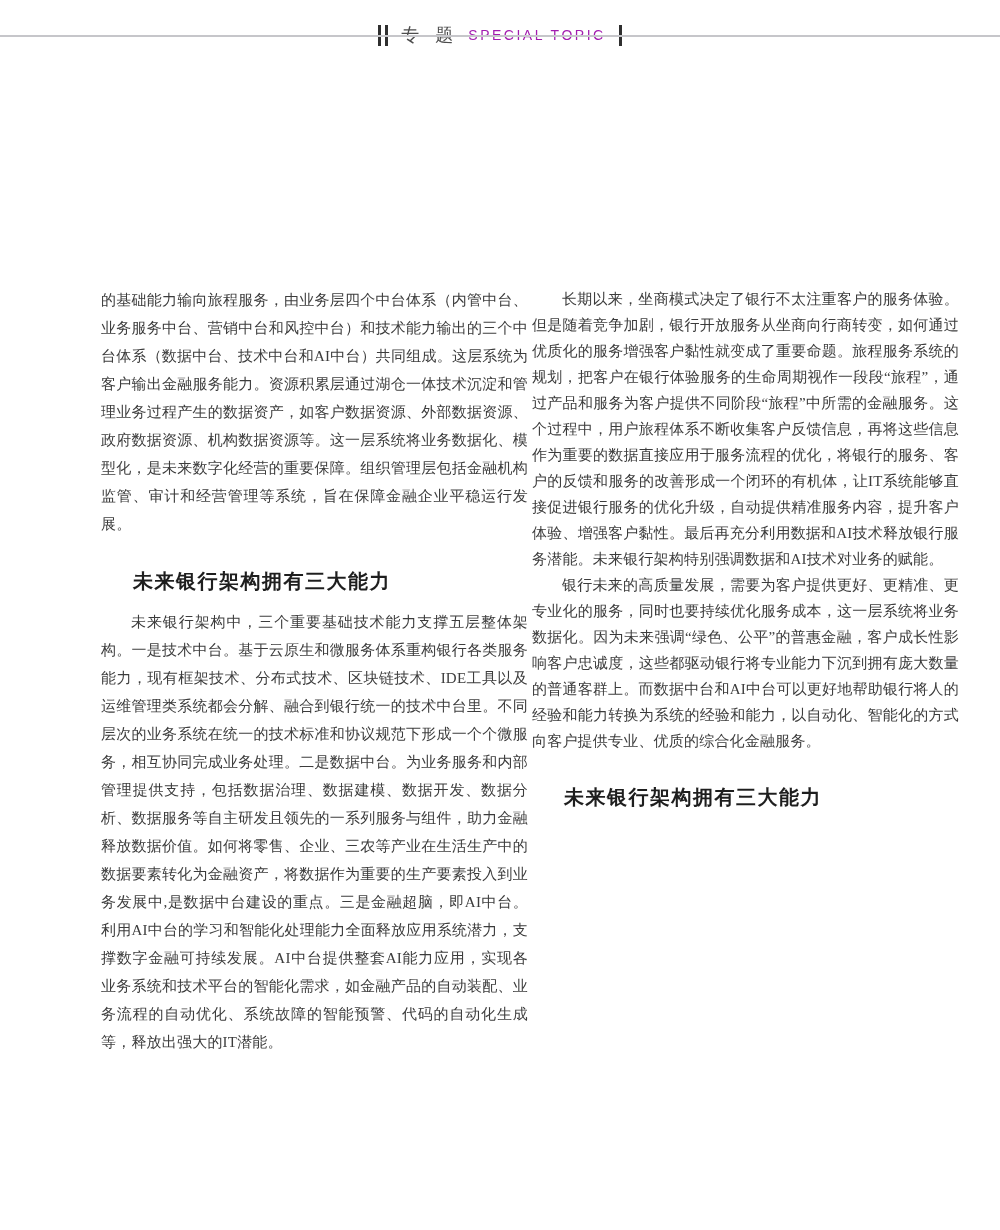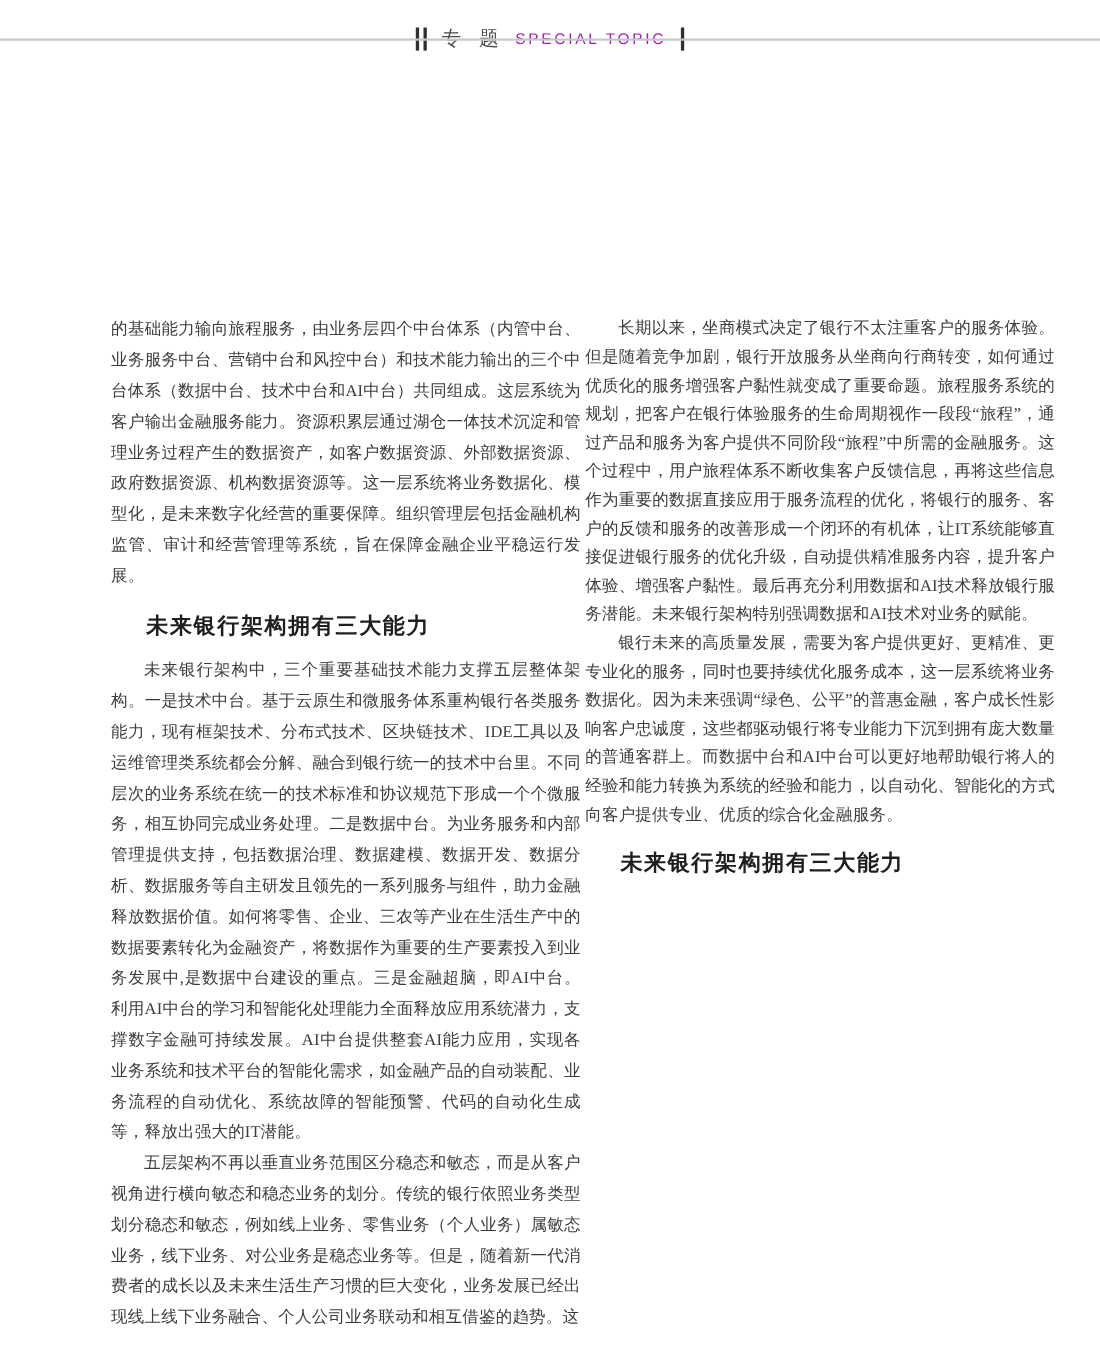--- a/index.html
+++ b/index.html
@@ -29,21 +29,21 @@
   .col {
     position:absolute; top:286px; width:427px;
     text-align:justify; color:#3c3c3c; font-size:15px; letter-spacing:0.2px;
   }
   .col-left  { left:101px; line-height:28px; }
   .col-right { left:532px; line-height:26px; }
   .col p { margin:0; padding:0; }
   .indent { text-indent:2em; }
   .section-heading {
     font-size:20px; font-weight:bold; color:#1e1e1e; letter-spacing:1.5px;
-    margin:16px 0 12px 0; padding-left:32px; line-height:30px; text-align:left;
+    margin:28px 0 12px 0; padding-left:32px; line-height:30px; text-align:left;
   }
   
   .pagebar {
     position:absolute; top:1199px; left:650px; right:0; height:27px;
     background:linear-gradient(to right, rgba(255,255,255,0) 0%, #b2b2b2 55%, #a5a5a5 100%);
   }
   .pagenum {
     position:absolute; top:0; right:30px; height:27px; line-height:27px;
     color:#ffffff; font-size:20px;
     font-family:"Liberation Sans","DejaVu Sans",sans-serif;
@@ -62,21 +62,20 @@
     <span class="topic-cn">专  题</span>
     <span class="topic-en">SPECIAL TOPIC</span>
     <span class="vbar"></span>
   </div>
   <div class="header-rule"></div>
 
   <div class="col col-left">
     <p>的基础能力输向旅程服务，由业务层四个中台体系（内管中台、业务服务中台、营销中台和风控中台）和技术能力输出的三个中台体系（数据中台、技术中台和AI中台）共同组成。这层系统为客户输出金融服务能力。资源积累层通过湖仓一体技术沉淀和管理业务过程产生的数据资产，如客户数据资源、外部数据资源、政府数据资源、机构数据资源等。这一层系统将业务数据化、模型化，是未来数字化经营的重要保障。组织管理层包括金融机构监管、审计和经营管理等系统，旨在保障金融企业平稳运行发展。</p>
     <div class="section-heading">未来银行架构拥有三大能力</div>
     <p class="indent">未来银行架构中，三个重要基础技术能力支撑五层整体架构。一是技术中台。基于云原生和微服务体系重构银行各类服务能力，现有框架技术、分布式技术、区块链技术、IDE工具以及运维管理类系统都会分解、融合到银行统一的技术中台里。不同层次的业务系统在统一的技术标准和协议规范下形成一个个微服务，相互协同完成业务处理。二是数据中台。为业务服务和内部管理提供支持，包括数据治理、数据建模、数据开发、数据分析、数据服务等自主研发且领先的一系列服务与组件，助力金融释放数据价值。如何将零售、企业、三农等产业在生活生产中的数据要素转化为金融资产，将数据作为重要的生产要素投入到业务发展中,是数据中台建设的重点。三是金融超脑，即AI中台。利用AI中台的学习和智能化处理能力全面释放应用系统潜力，支撑数字金融可持续发展。AI中台提供整套AI能力应用，实现各业务系统和技术平台的智能化需求，如金融产品的自动装配、业务流程的自动优化、系统故障的智能预警、代码的自动化生成等，释放出强大的IT潜能。</p>
-    <p class="indent">五层架构不再以垂直业务范围区分稳态和敏态，而是从客户视角进行横向敏态和稳态业务的划分。传统的银行依照业务类型划分稳态和敏态，例如线上业务、零售业务（个人业务）属敏态业务，线下业务、对公业务是稳态业务等。但是，随着新一代消费者的成长以及未来生活生产习惯的巨大变化，业务发展已经出现线上线下业务融合、个人公司业务联动和相互借鉴的趋势。这</p>
   </div>
 
   <div class="col col-right">
     <p class="indent">长期以来，坐商模式决定了银行不太注重客户的服务体验。但是随着竞争加剧，银行开放服务从坐商向行商转变，如何通过优质化的服务增强客户黏性就变成了重要命题。旅程服务系统的规划，把客户在银行体验服务的生命周期视作一段段“旅程”，通过产品和服务为客户提供不同阶段“旅程”中所需的金融服务。这个过程中，用户旅程体系不断收集客户反馈信息，再将这些信息作为重要的数据直接应用于服务流程的优化，将银行的服务、客户的反馈和服务的改善形成一个闭环的有机体，让IT系统能够直接促进银行服务的优化升级，自动提供精准服务内容，提升客户体验、增强客户黏性。最后再充分利用数据和AI技术释放银行服务潜能。未来银行架构特别强调数据和AI技术对业务的赋能。</p>
     <p class="indent">银行未来的高质量发展，需要为客户提供更好、更精准、更专业化的服务，同时也要持续优化服务成本，这一层系统将业务数据化。因为未来强调“绿色、公平”的普惠金融，客户成长性影响客户忠诚度，这些都驱动银行将专业能力下沉到拥有庞大数量的普通客群上。而数据中台和AI中台可以更好地帮助银行将人的经验和能力转换为系统的经验和能力，以自动化、智能化的方式向客户提供专业、优质的综合化金融服务。</p>
     <div class="section-heading">未来银行架构拥有三大能力</div>
   </div>
 
 
 </div>

